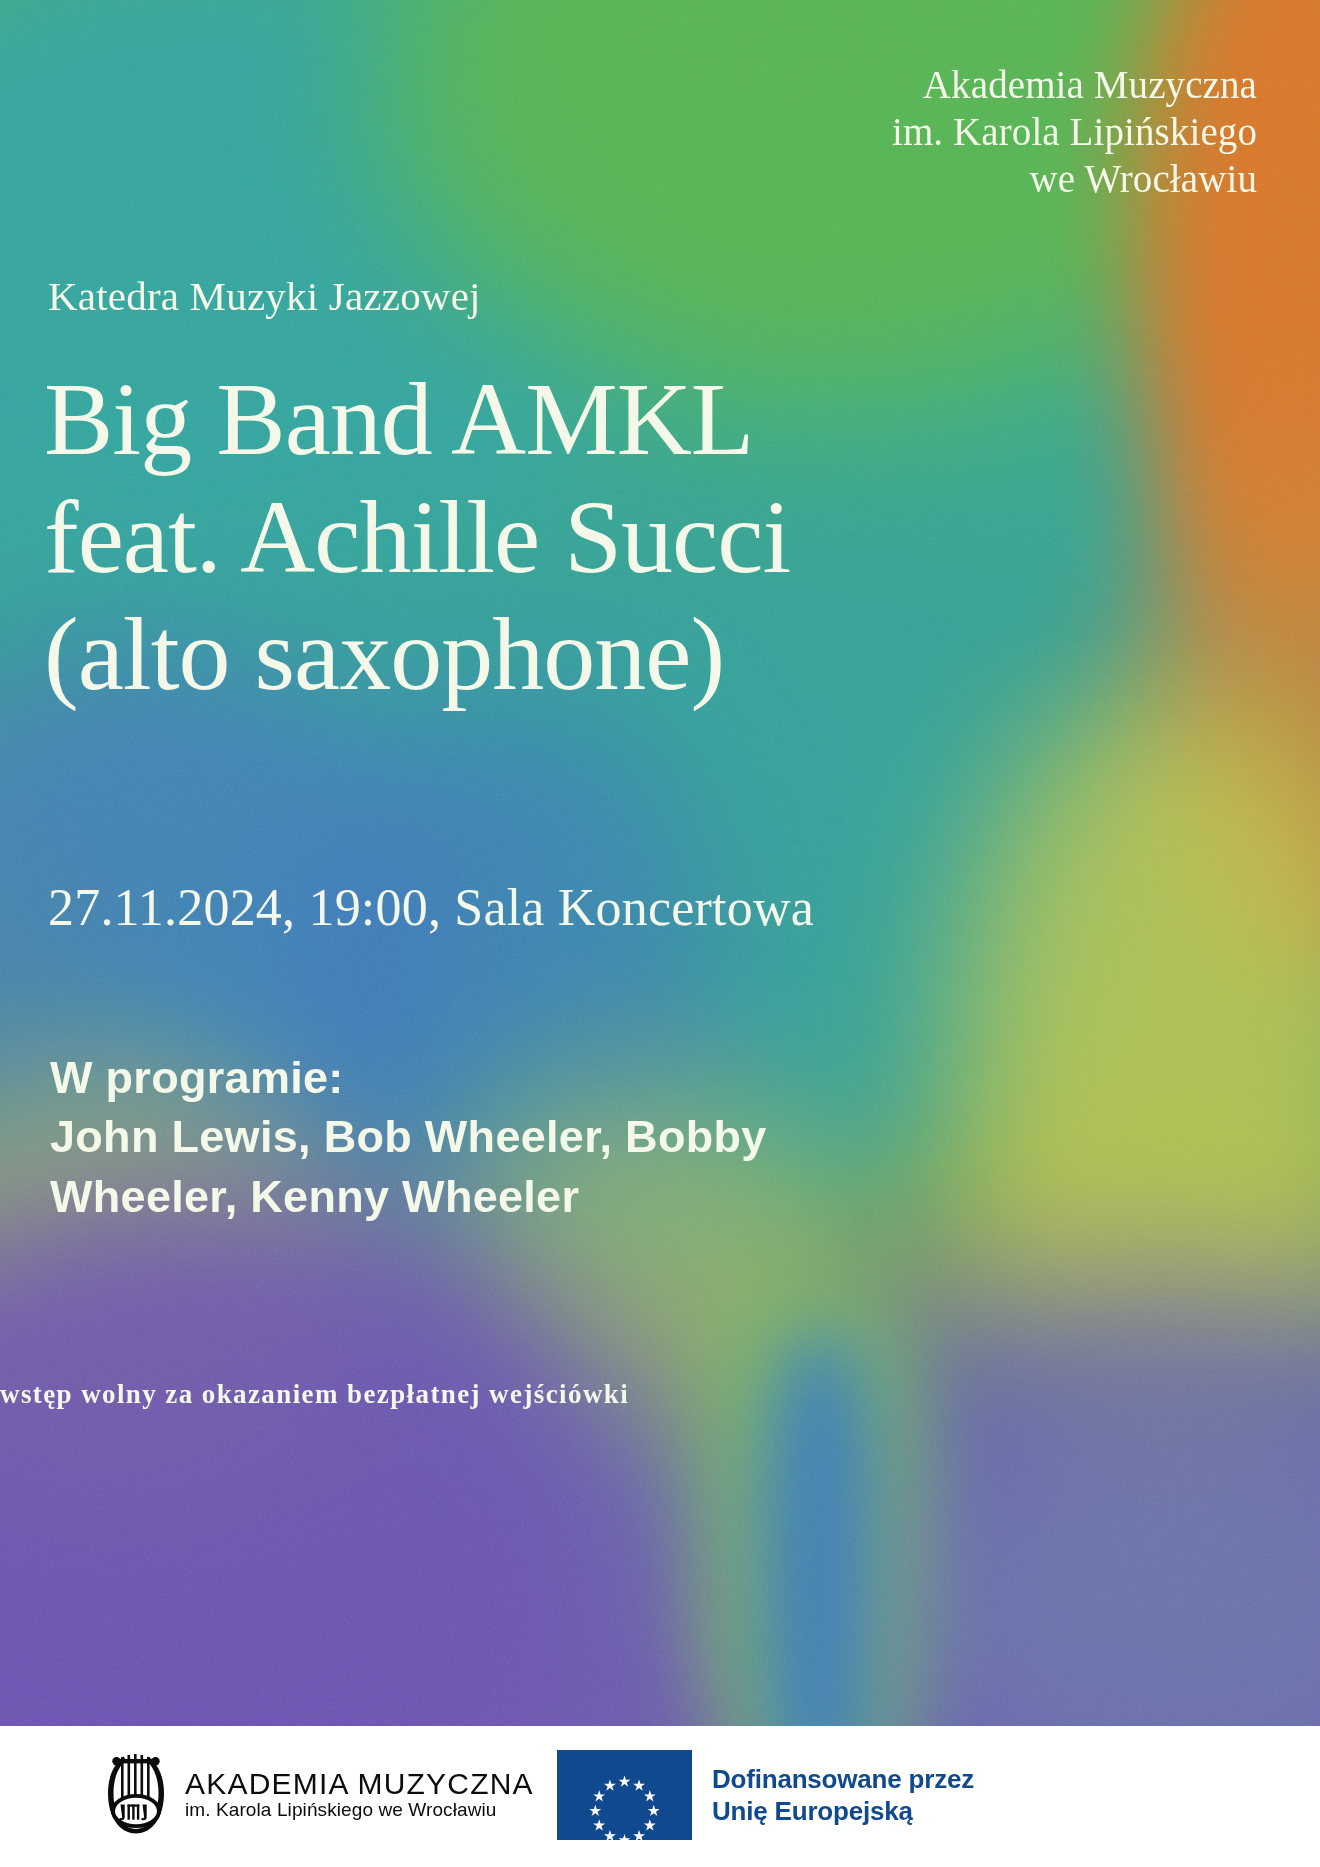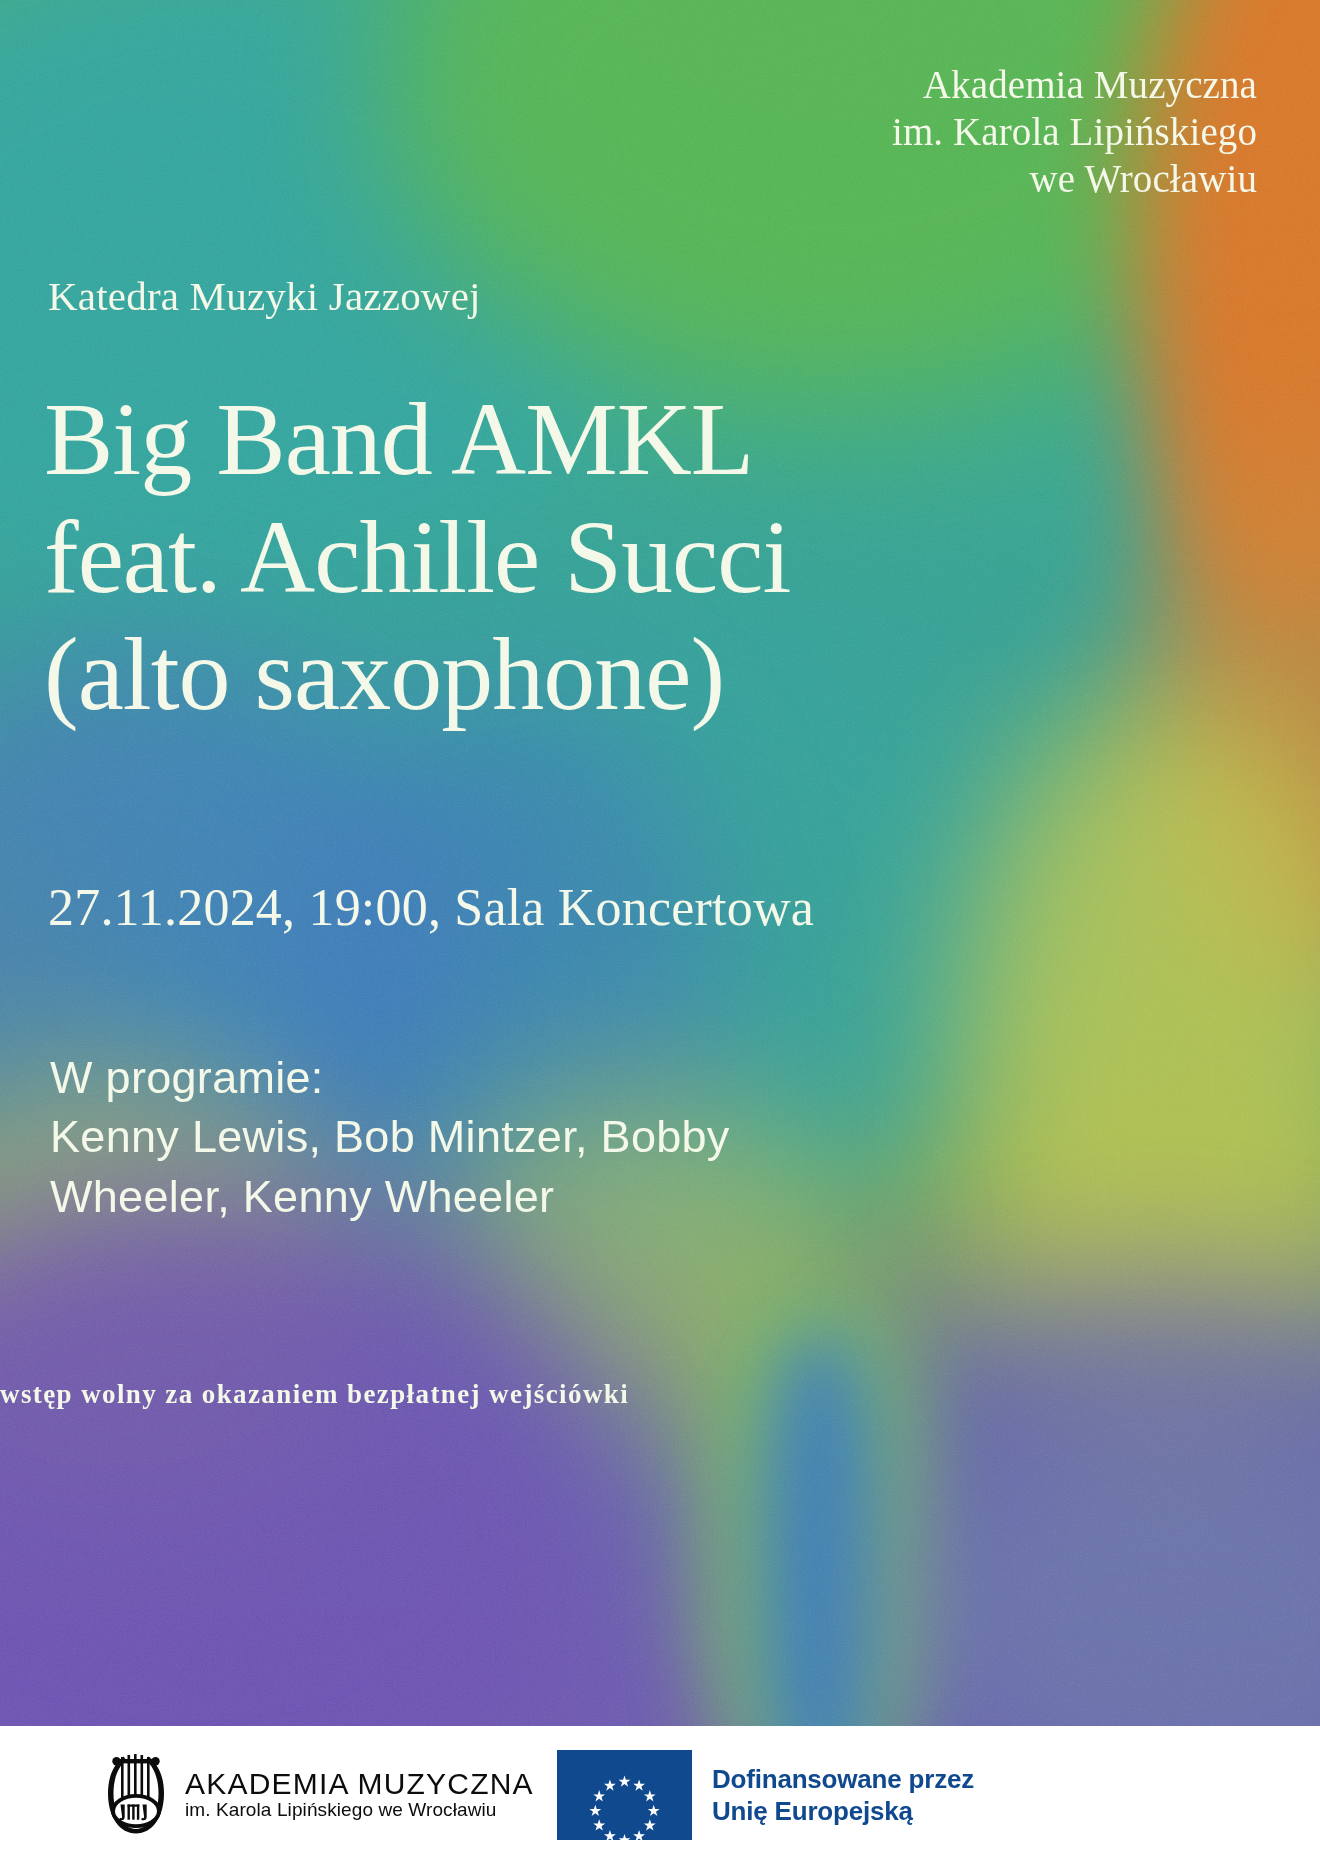--- a/index.html
+++ b/index.html
@@ -91,42 +91,42 @@
     position: absolute;
     left: 48px;
     top: 272px;
     font-size: 41px;
     letter-spacing: .2px;
   }
 
   #main-title {
     position: absolute;
     left: 44px;
-    top: 380px;
+    top: 360px;
     font-size: 104px;
     line-height: 1.13;
     letter-spacing: -1px;
   }
   #main-title .line { display: block; white-space: nowrap; }
 
   #event-line {
     position: absolute;
     left: 48px;
     top: 878px;
     font-size: 52px;
     letter-spacing: .2px;
   }
 
   #program {
     position: absolute;
     left: 50px;
     top: 1048px;
     font-size: 45px;
     line-height: 1.32;
-    font-weight: 400;
+    font-weight: 700;
     letter-spacing: .3px;
   }
   #program .line { display: block; white-space: nowrap; }
 
   #admission {
     position: absolute;
     left: 0;
     right: 0;
     top: 1379px;
     font-size: 27px;
@@ -234,21 +234,21 @@
     <div id="main-title" class="serif cream">
       <span class="line">Big Band AMKL</span>
       <span class="line">feat. Achille Succi</span>
       <span class="line">(alto saxophone)</span>
     </div>
 
     <div id="event-line" class="serif cream">27.11.2024, 19:00, Sala Koncertowa</div>
 
     <div id="program" class="sans cream">
       <span class="line">W programie:</span>
-      <span class="line">Kenny Lewis, Bob Mintzer, Bobby</span>
+      <span class="line">John Lewis, Bob Wheeler, Bobby</span>
       <span class="line">Wheeler, Kenny Wheeler</span>
     </div>
 
     <div id="admission" class="serif cream">wstęp wolny za okazaniem bezpłatnej wejściówki</div>
   </div>
 
   <div id="footer">
 
     <div id="amkl-logo">
       <svg width="66" height="92" viewBox="0 0 66 92">

